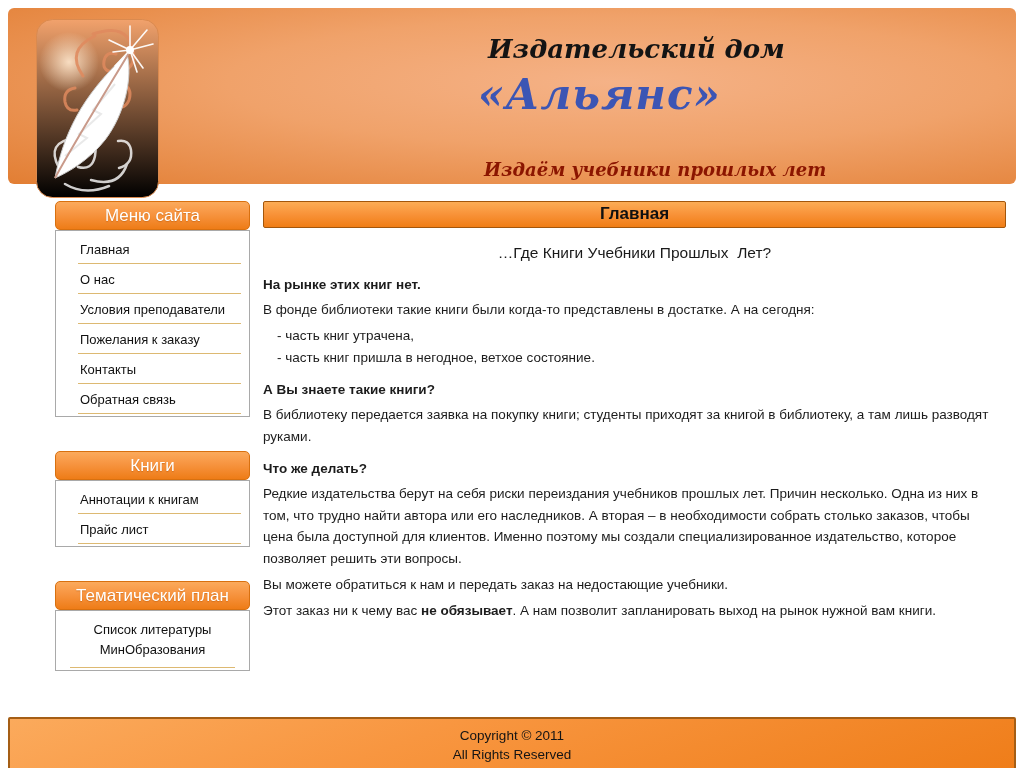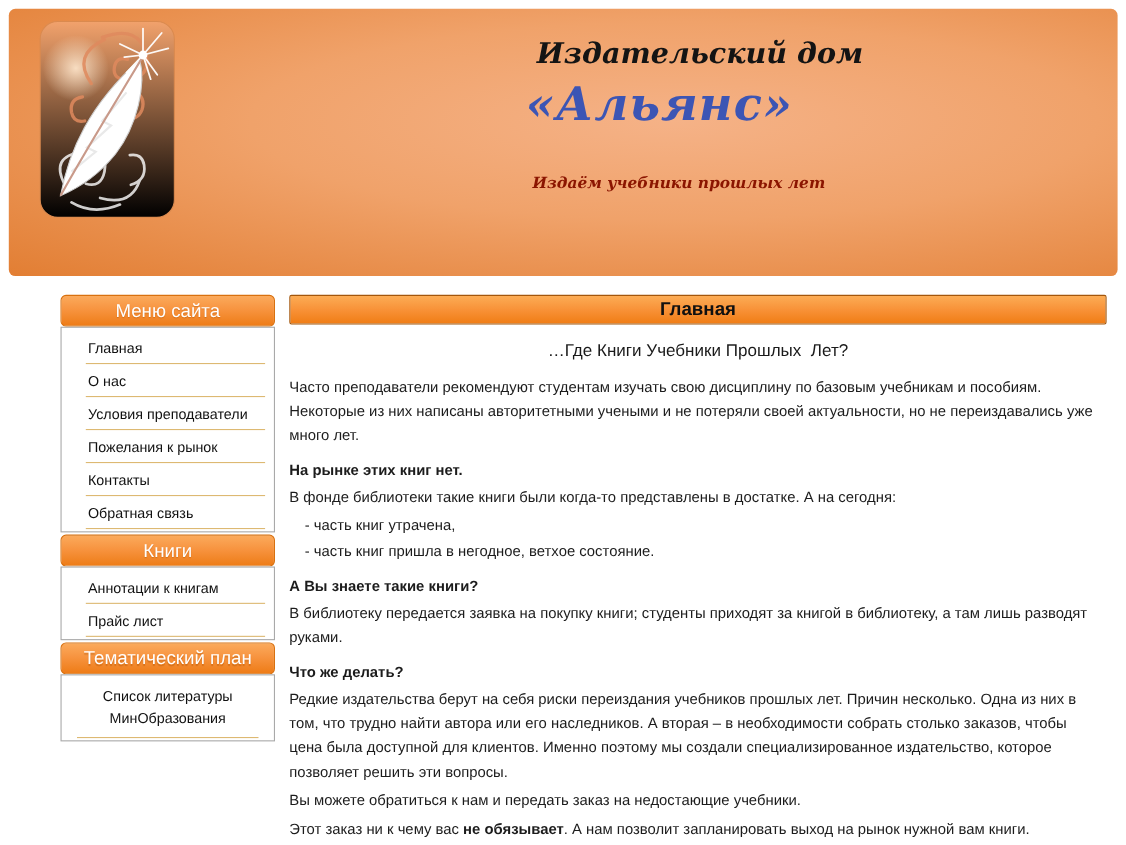--- a/index.html
+++ b/index.html
@@ -1,34 +1,34 @@
 <!DOCTYPE html>
 <html lang="ru"><head>
 <meta charset="utf-8">
 <style>
   html,body{margin:0;padding:0;background:#fff;}
   body{width:1024px;height:768px;font-family:"Liberation Sans",sans-serif;color:#1a1a1a;overflow:hidden;}
   .page{box-sizing:border-box;width:1024px;height:768px;padding:8px 8px 6px 8px;display:flex;flex-direction:column;}
 
   
-  .site-header{position:relative;height:243px;border-radius:6px;
+  .site-header{position:relative;height:176px;border-radius:6px;
     background:radial-gradient(ellipse at 60% 42%, #F5B287 0%, #F0A26A 45%, #E27E33 100%);
     flex:0 0 auto;}
   .logo-box{position:absolute;left:27px;top:10px;}
   .header-text{position:absolute;left:470px;top:26px;font-family:"DejaVu Serif",serif;font-style:italic;}
   .supertitle{font-size:26px;color:#141414;margin:0 0 2px 10px;font-weight:bold;}
   .site-title{font-size:42px;color:#3C55B4;font-weight:bold;margin:6px 0 0 0;letter-spacing:1px;}
-  .tagline{font-size:14px;color:#8B1500;font-weight:bold;margin:40px 0 0 6px;}
+  .tagline{font-size:18px;color:#8B1500;font-weight:bold;margin:40px 0 0 6px;}
 
   
   .main{display:flex;margin:17px 10px 0 10px;gap:13px;flex:1 1 auto;align-items:flex-start;}
 
   
   .sidebar{width:232px;flex:0 0 auto;}
-  .side-section{margin-bottom:2px;padding-left:37px;}
+  .side-section{margin-bottom:34px;padding-left:37px;}
   .side-header{box-sizing:border-box;height:29px;line-height:27px;text-align:center;color:#fff;
     font-size:17px;border-radius:5px;border:1px solid #D8700F;
     background:linear-gradient(180deg,#FBAA5C 0%,#F79440 45%,#EE7C17 100%);
     text-shadow:0 1px 1px rgba(170,80,0,.45);}
   .side-box{background:#fff;border:1px solid #A9A9A9;padding:3px 0 2px 0;}
   .side-box ul{list-style:none;margin:0;padding:0;}
   .side-box li{position:relative;font-size:13px;color:#111;padding:8px 8px 7px 24px;cursor:pointer;}
   .side-box li::after{content:'';position:absolute;left:22px;right:8px;bottom:0;border-bottom:1px solid #DDB972;}
   .side-box.centered li{text-align:center;padding:6px 10px 8px 10px;line-height:1.55;}
   .side-box.centered li::after{left:14px;right:14px;}
@@ -120,21 +120,21 @@
 
     <div class="sidebar">
 
       <div class="side-section">
         <div class="side-header">Меню сайта</div>
         <div class="side-box">
           <ul>
             <li>Главная</li>
             <li>О нас</li>
             <li>Условия преподаватели</li>
-            <li>Пожелания к рынок</li>
+            <li>Пожелания к заказу</li>
             <li>Контакты</li>
             <li>Обратная связь</li>
           </ul>
         </div>
       </div>
 
       <div class="side-section">
         <div class="side-header">Книги</div>
         <div class="side-box">
           <ul>
@@ -152,21 +152,20 @@
           </ul>
         </div>
       </div>
 
     </div>
 
     <div class="content">
       <div class="page-title-bar">Главная</div>
       <div class="content-subtitle">…Где Книги Учебники Прошлых  Лет?</div>
       <div class="article">
-        <p class="spaced">Часто преподаватели рекомендуют студентам изучать свою дисциплину по базовым  учебникам и пособиям. Некоторые из них написаны авторитетными учеными и не потеряли своей актуальности, но не переиздавались уже много лет.</p>
         <p class="sec-head">На рынке этих книг нет.</p>
         <p>В фонде библиотеки такие книги были когда-то представлены в достатке. А на сегодня:</p>
         <div class="dash-list">
           <div>-  часть книг утрачена,</div>
           <div>-  часть книг пришла в негодное, ветхое состояние.</div>
         </div>
         <p class="sec-head">А Вы знаете такие книги?</p>
         <p class="spaced">В библиотеку передается заявка на покупку книги; студенты приходят за  книгой в библиотеку, а там лишь разводят руками.</p>
         <p class="sec-head">Что же делать?</p>
         <p>Редкие издательства берут на себя риски переиздания учебников прошлых лет. Причин несколько. Одна из них в том, что трудно найти автора или его наследников. А вторая – в необходимости собрать столько заказов, чтобы цена была доступной для клиентов. Именно поэтому мы создали специализированное издательство, которое позволяет решить эти вопросы.</p>

